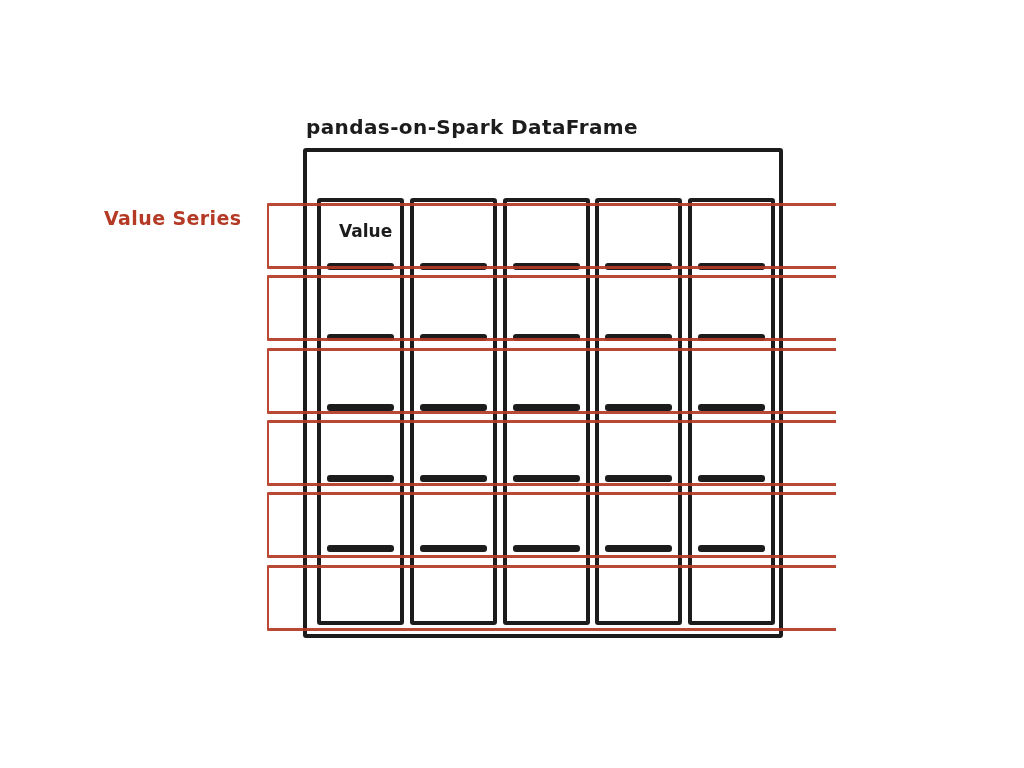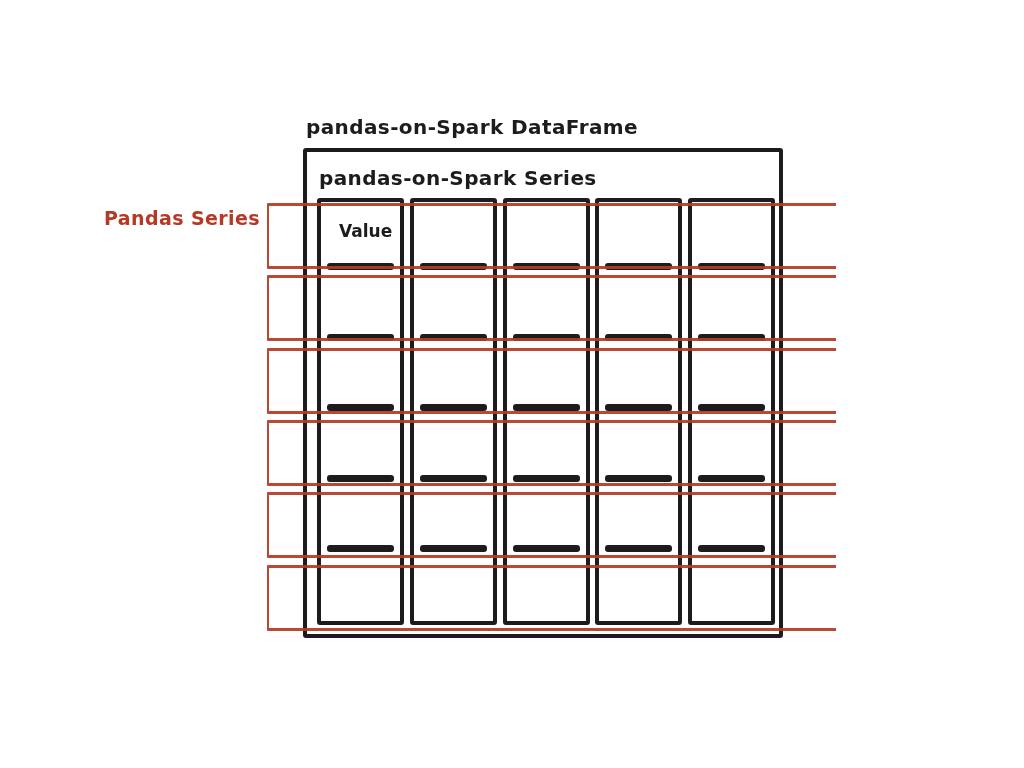--- a/index.html
+++ b/index.html
@@ -101,23 +101,22 @@
   }
 </style>
 </head>
 <body>
 
 <div class="canvas">
   <div class="title">pandas-on-Spark DataFrame</div>
 
   <div class="frame"></div>
 
-  <div class="series-label">pandas-on-Spark Series</div>
 
-  <div class="pandas-label">Pandas Series</div>
+  <div class="pandas-label">Value Series</div>
 
   <div class="value-label">Value</div>
 
   <div id="layer-black">
       <div class="col" style="left: 317px;"></div>
       <div class="dash" style="left: 327px; top: 263px;"></div>
       <div class="dash" style="left: 327px; top: 334px;"></div>
       <div class="dash" style="left: 327px; top: 404px;"></div>
       <div class="dash" style="left: 327px; top: 475px;"></div>
       <div class="dash" style="left: 327px; top: 545px;"></div>

